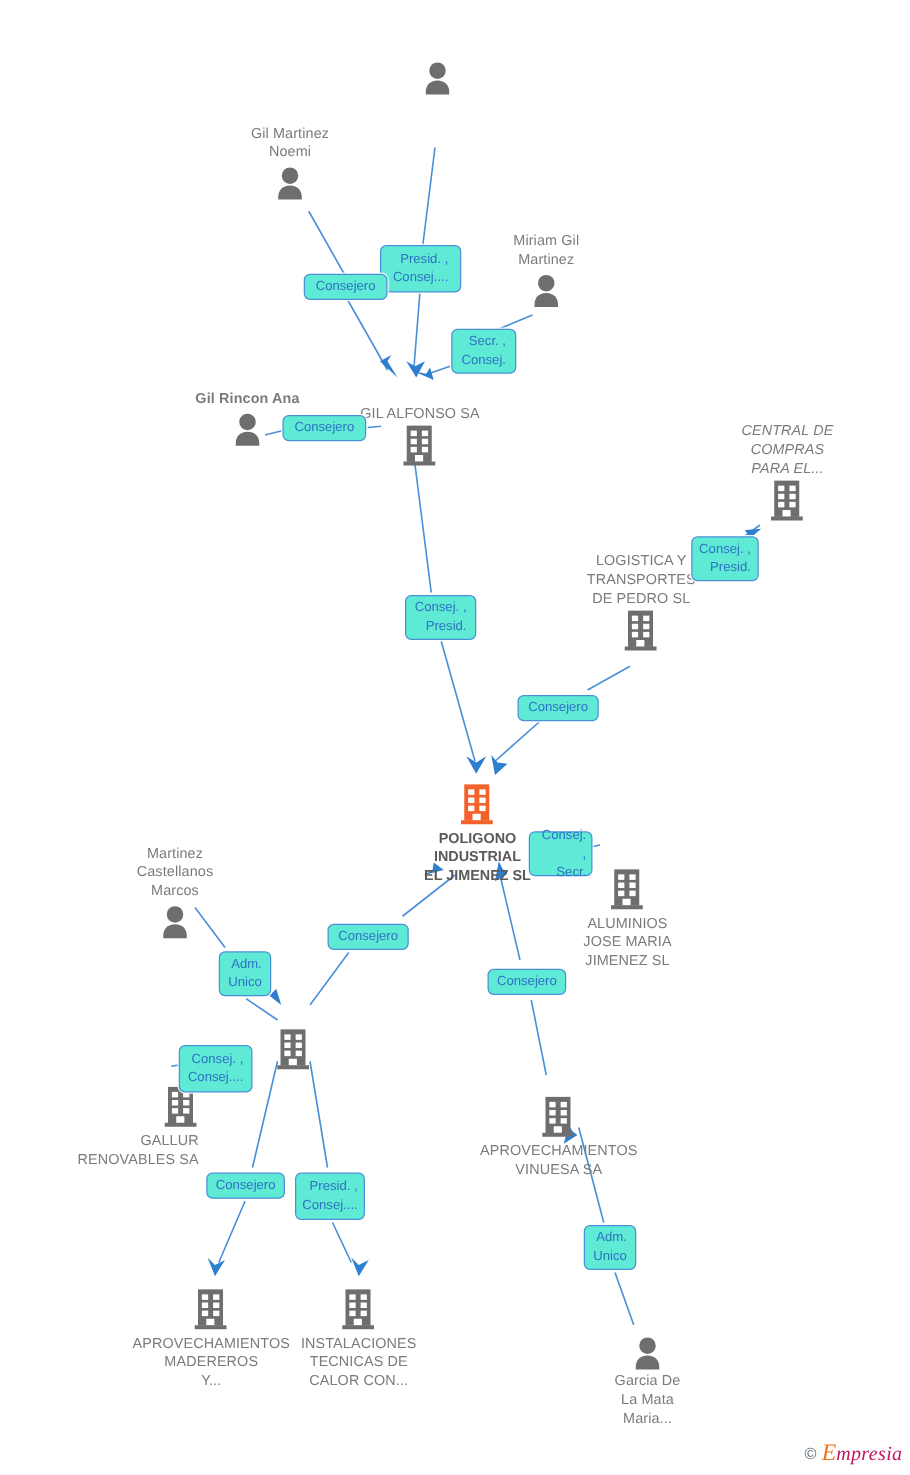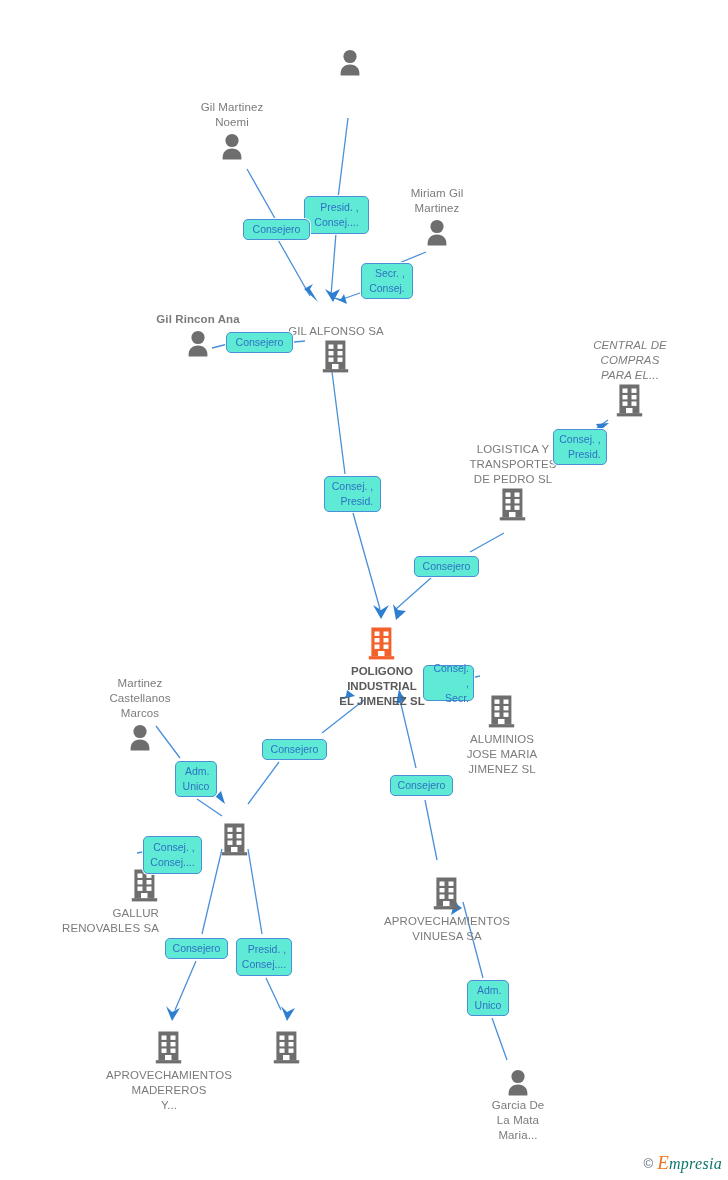--- a/index.html
+++ b/index.html
@@ -77,21 +77,21 @@
     font-size:13px;
     vertical-align:1px;
   }
   #watermark .e{
     color:#ef7622;
     font-family:"Liberation Serif","DejaVu Serif",serif;
     font-style:italic;
     font-size:19px;
   }
   #watermark .rest{
-    color:#0f766e;
+    color:#be185d;
     font-family:"Liberation Serif","DejaVu Serif",serif;
     font-style:italic;
     font-size:16px;
     letter-spacing:.3px;
   }
 </style>
 </head>
 <body>
 
 <div id="stage">
@@ -331,20 +331,23 @@
             <rect x="3.4" y="1.5" width="20" height="29" fill="#6e6e6e"></rect>
             <rect x="6.5" y="5.5" width="5" height="4.4" fill="#ffffff"></rect>
             <rect x="6.5" y="12" width="5" height="4.4" fill="#ffffff"></rect>
             <rect x="6.5" y="18.5" width="5" height="4.4" fill="#ffffff"></rect>
             <rect x="15.5" y="5.5" width="5" height="4.4" fill="#ffffff"></rect>
             <rect x="15.5" y="12" width="5" height="4.4" fill="#ffffff"></rect>
             <rect x="15.5" y="18.5" width="5" height="4.4" fill="#ffffff"></rect>
             <rect x="10" y="25" width="6.5" height="5.5" fill="#ffffff"></rect>
             <rect x="0.8" y="30.2" width="25.4" height="3.2" fill="#6e6e6e"></rect>
           </svg></span>
+        <span class="caption">INSTALACIONES
+TECNICAS DE
+CALOR CON...</span>
       </div>
       <div class="node person" style="left: 518px; top: 1068px;">
         <span class="glyph"><svg width="26" height="30" viewBox="0 0 26 30" aria-hidden="true">
             <circle cx="13" cy="8.5" r="6.6" fill="#6e6e6e"></circle>
             <path d="M13 16.4c-6.1 0-9.4 4-9.4 9.1 0 1.2 0 2.1 0 2.1h18.8s0-.9 0-2.1c0-5.1-3.3-9.1-9.4-9.1z" fill="#6e6e6e"></path>
           </svg></span>
         <span class="caption">Garcia De
 La Mata
 Maria...</span>
       </div>

